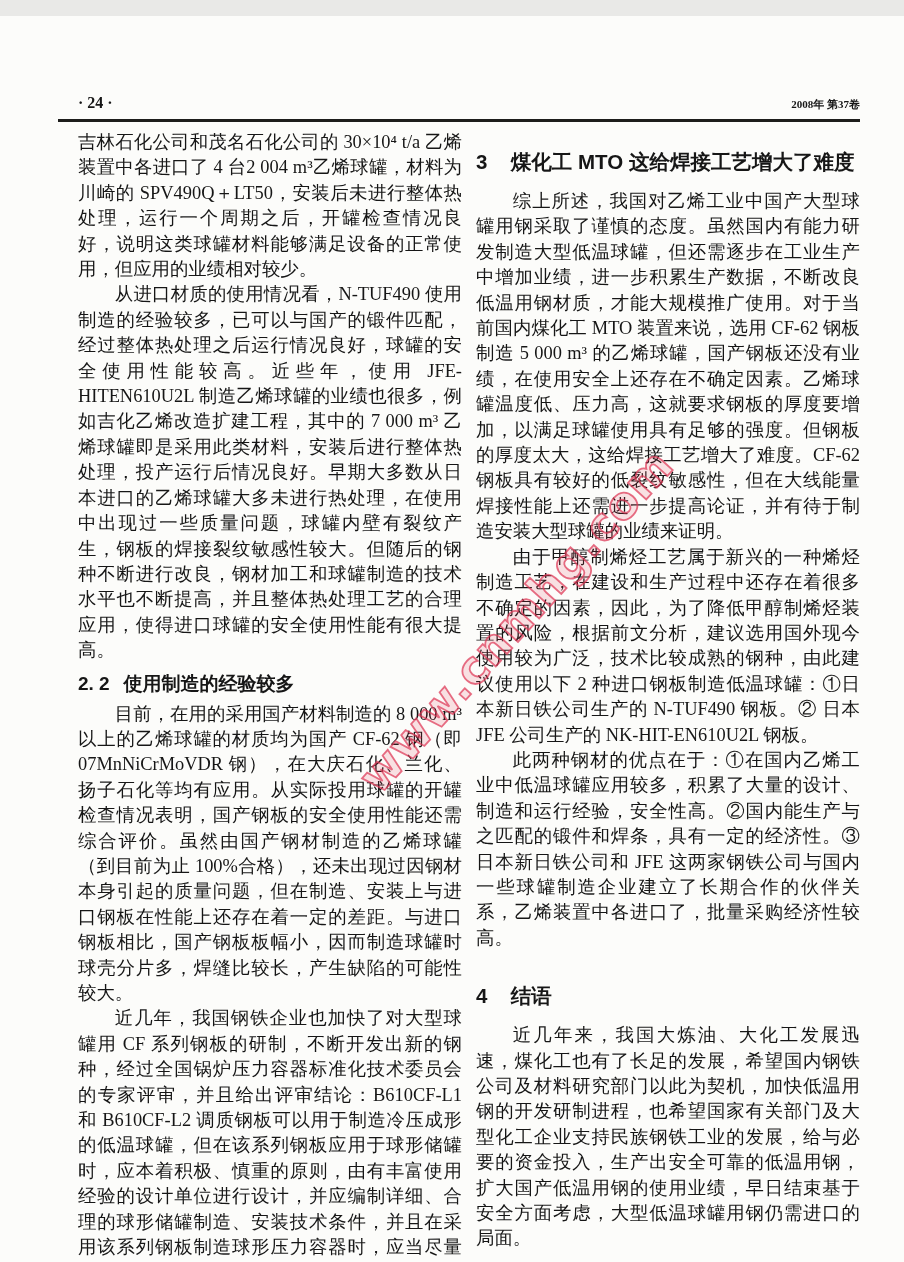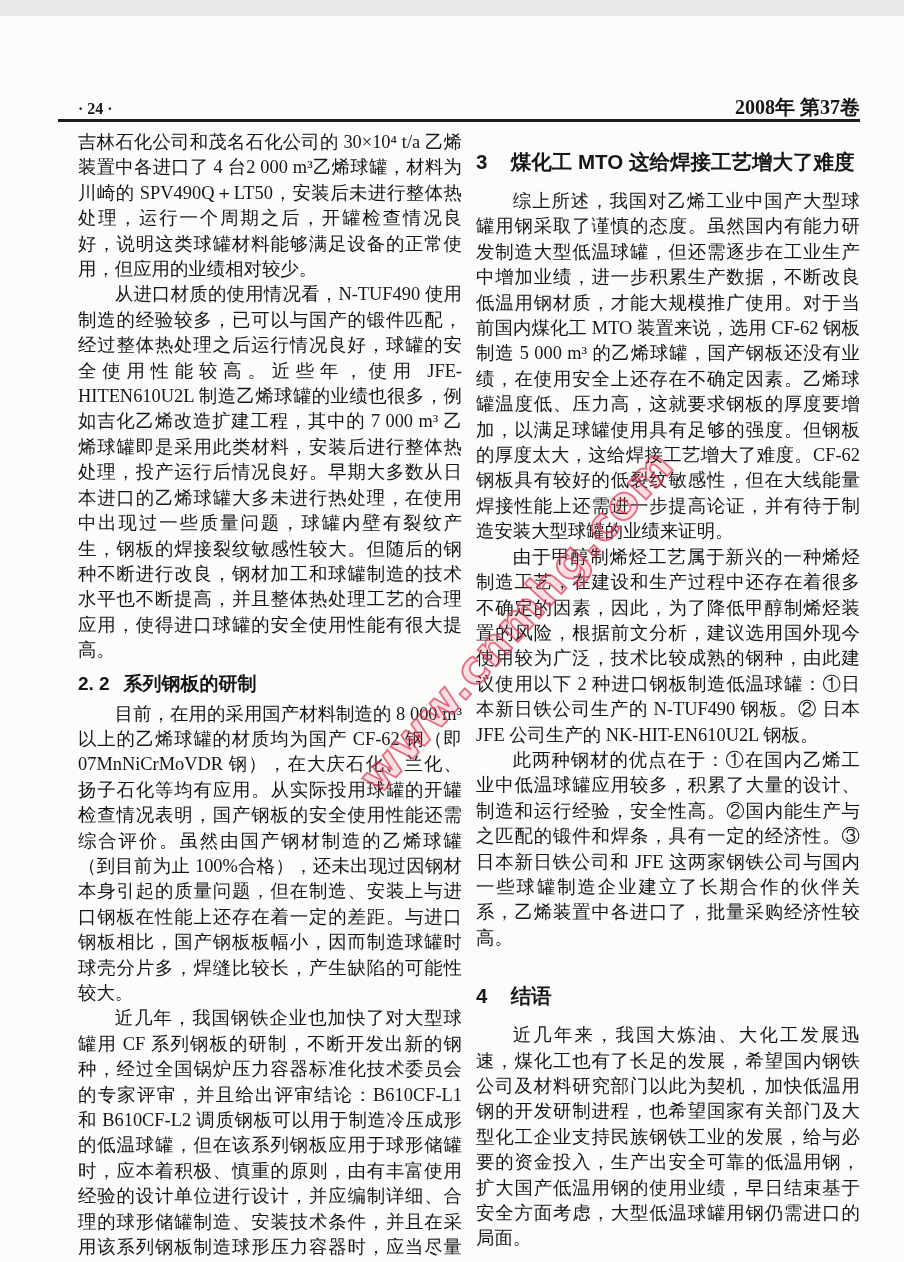--- a/index.html
+++ b/index.html
@@ -30,21 +30,21 @@
     font-size: 16.5px;
     font-weight: bold;
   }
   .running-head .journal-title {
     letter-spacing: 6px;
     font-size: 18px;
     font-family: "Liberation Sans", "DejaVu Sans", sans-serif;
     font-weight: bold;
   }
   .running-head .page-number { font-size: 16px; }
-  .running-head .issue-info  { font-size: 20px; }
+  .running-head .issue-info  { font-size: 11px; }
   .head-rule {
     position: absolute;
     top: 103px;
     left: 58px;
     width: 802px;
     border-top: 3px solid #1d1d1b;
   }
   
   .columns {
     position: absolute;
@@ -112,25 +112,25 @@
 
   <div class="running-head">
     <span class="page-number">· 24 ·</span>
     <span class="issue-info">2008年  第37卷</span>
   </div>
   <div class="head-rule"></div>
 
   <div class="columns">
 
     <div class="col">
-      <p>吉林石化公司和茂名石化公司的 30×10⁴ t/a 乙烯装置中各进口了 4 台2 000 m³乙烯球罐，材料为川崎的 SPV490Q＋LT50，安装后未进行整体热处理，运行一个周期之后，开罐检查情况良好，说明这类球罐材料能够满足设备的正常使用，但应用的业绩相对较少。</p>
+      <p>吉林石化公司和茂名石化公司的 30×10⁴ t/a 乙烯装置中各进口了 4 台2 004 m³乙烯球罐，材料为川崎的 SPV490Q＋LT50，安装后未进行整体热处理，运行一个周期之后，开罐检查情况良好，说明这类球罐材料能够满足设备的正常使用，但应用的业绩相对较少。</p>
       <p class="indent">从进口材质的使用情况看，N-TUF490 使用制造的经验较多，已可以与国产的锻件匹配，经过整体热处理之后运行情况良好，球罐的安全使用性能较高。近些年，使用 JFE-HITEN610U2L 制造乙烯球罐的业绩也很多，例如吉化乙烯改造扩建工程，其中的 7 000 m³ 乙烯球罐即是采用此类材料，安装后进行整体热处理，投产运行后情况良好。早期大多数从日本进口的乙烯球罐大多未进行热处理，在使用中出现过一些质量问题，球罐内壁有裂纹产生，钢板的焊接裂纹敏感性较大。但随后的钢种不断进行改良，钢材加工和球罐制造的技术水平也不断提高，并且整体热处理工艺的合理应用，使得进口球罐的安全使用性能有很大提高。</p>
       <div class="sub-heading">
         <span class="h-num">2. 2</span>
-        <span class="h-title">系列钢板的研制</span>
+        <span class="h-title">使用制造的经验较多</span>
       </div>
       <p class="indent">目前，在用的采用国产材料制造的 8 000 m³ 以上的乙烯球罐的材质均为国产 CF-62 钢（即07MnNiCrMoVDR 钢），在大庆石化、兰化、扬子石化等均有应用。从实际投用球罐的开罐检查情况表明，国产钢板的安全使用性能还需综合评价。虽然由国产钢材制造的乙烯球罐（到目前为止 100%合格），还未出现过因钢材本身引起的质量问题，但在制造、安装上与进口钢板在性能上还存在着一定的差距。与进口钢板相比，国产钢板板幅小，因而制造球罐时球壳分片多，焊缝比较长，产生缺陷的可能性较大。</p>
       <p class="indent">近几年，我国钢铁企业也加快了对大型球罐用 CF 系列钢板的研制，不断开发出新的钢种，经过全国锅炉压力容器标准化技术委员会的专家评审，并且给出评审结论：B610CF-L1 和 B610CF-L2 调质钢板可以用于制造冷压成形的低温球罐，但在该系列钢板应用于球形储罐时，应本着积极、慎重的原则，由有丰富使用经验的设计单位进行设计，并应编制详细、合理的球形储罐制造、安装技术条件，并且在采用该系列钢板制造球形压力容器时，应当尽量避开需进行焊后热处理的厚度范围。</p>
 
     </div>
 
     <div class="col">
       <div class="sec-heading">
         <span class="h-num">3</span>
         <span class="h-title">煤化工 MTO 这给焊接工艺增大了难度</span>

